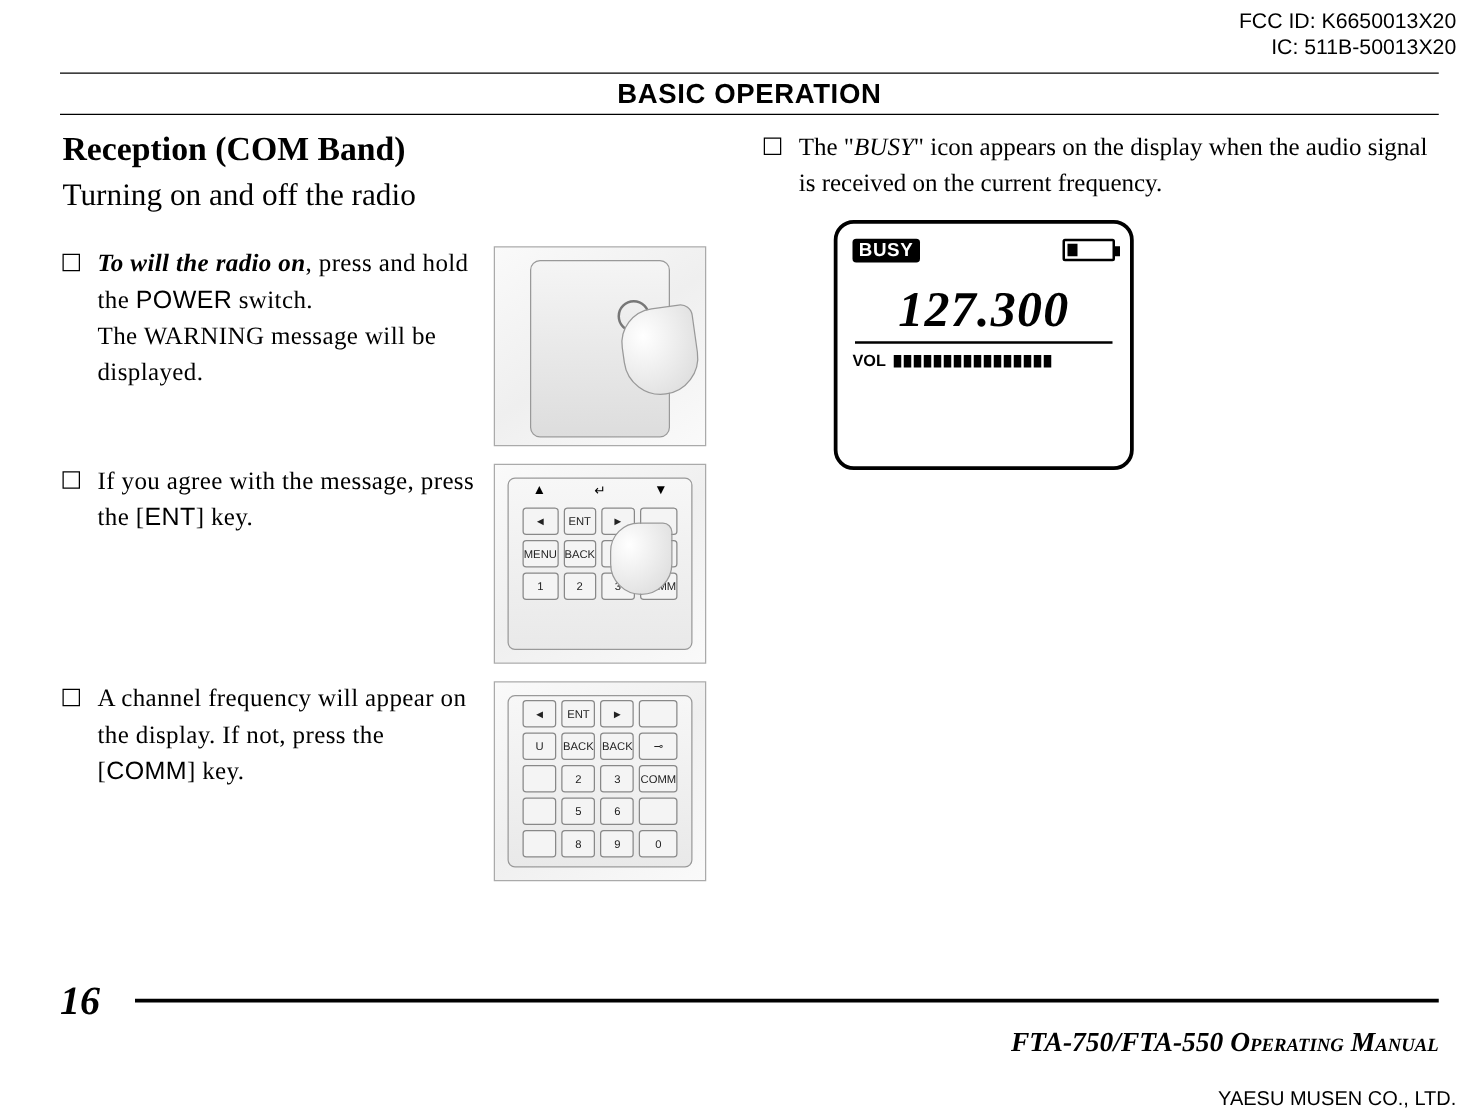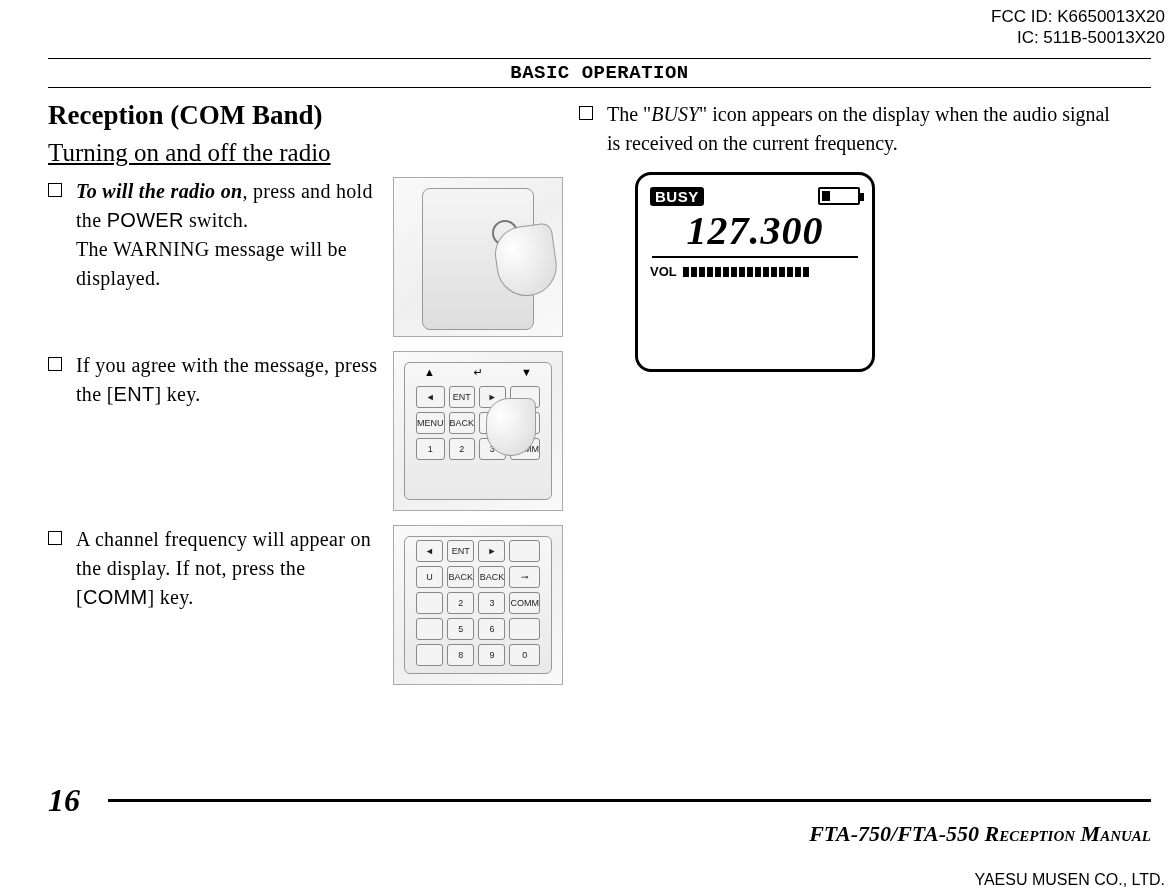--- a/index.html
+++ b/index.html
@@ -1,28 +1,28 @@
 <!DOCTYPE html>
 <html><head>
 <meta charset="utf-8">
 <style>
   * { box-sizing: border-box; margin: 0; padding: 0; }
   html, body { width: 1171px; height: 895px; background: #fff; font-family: "Times New Roman", Times, serif; color: #000; }
   .page { position: relative; width: 1171px; height: 895px; padding: 14px 20px 20px 48px; }
   .top-right-ids { position: absolute; top: 6px; right: 6px; text-align: right; font-family: Arial, Helvetica, sans-serif; font-size: 17px; line-height: 1.25; }
   .section-title-wrap { border-top: 1.5px solid #000; border-bottom: 1.5px solid #000; margin: 44px 0 12px 0; padding: 3px 0; text-align: center; }
-  .section-title { font-family: Liberation Mono, monospace; font-size: 19px; font-weight: bold; letter-spacing: 0.5px; }
+  .section-title { font-family: Liberation Sans, sans-serif; font-size: 22px; font-weight: bold; letter-spacing: 0.5px; }
   .section-title .smallcaps { font-variant: small-caps; }
 
-  .columns { display: flex; gap: 16px; }
+  .columns { display: flex; gap: 46px; justify-content: flex-end; }
   .col { width: 515px; }
   .col-right { width: 540px; }
 
   .heading { font-size: 27px; font-weight: bold; margin-bottom: 8px; }
-  .subheading { font-size: 25px; margin-bottom: 10px; text-decoration: underline; }
+  .subheading { font-size: 25px; margin-bottom: 26px; }
 
   .item { display: flex; align-items: flex-start; margin-bottom: 14px; }
   .item .box { width: 14px; height: 14px; border: 1.5px solid #000; margin-top: 6px; margin-right: 14px; flex-shrink: 0; }
   .item .text { font-size: 20px; line-height: 1.45; flex: 1; }
   .item .text .sans-bold { font-family: Arial, Helvetica, sans-serif; font-weight: normal; }
   .item .fig { width: 170px; height: 160px; flex-shrink: 0; margin-left: 6px; }
   .item .fig.small-gap { margin-top: 0; }
   .fig-box { width: 100%; height: 100%; border: 1px solid #aaa; background: linear-gradient(145deg, #fafafa 0%, #efefef 50%, #fafafa 100%); position: relative; overflow: hidden; }
   
   .fig-radio::before { content:""; position:absolute; left:28px; top:10px; width:110px; height:140px; background:linear-gradient(180deg,#f5f5f5,#ddd); border:1px solid #999; border-radius:8px; }
@@ -36,21 +36,21 @@
   .fig-keys .finger { position:absolute; right:26px; top:46px; width:50px; height:58px; background: radial-gradient(ellipse at 30% 30%, #fff, #d8d8d8); border:1px solid #999; border-radius:24px 8px 26px 26px; }
 
   
   .lcd-wrap { margin: 14px 0 18px 56px; }
   .lcd { width: 240px; height: 200px; border: 3px solid #000; border-radius: 16px; padding: 10px 12px; }
   .lcd-row1 { display:flex; justify-content:space-between; align-items:center; height:22px; }
   .busy-badge { background:#000; color:#fff; font: bold 15px Arial, sans-serif; padding:1px 5px; border-radius:3px; letter-spacing:0.5px; }
   .batt { width:42px; height:18px; border:2px solid #000; border-radius:2px; position:relative; }
   .batt::after { content:""; position:absolute; right:-6px; top:4px; width:4px; height:8px; background:#000; }
   .batt .fill { position:absolute; left:2px; top:2px; bottom:2px; width:8px; background:#000; }
-  .freq { font: italic bold 40px "Times New Roman", serif; text-align:center; margin-top:0; letter-spacing:1px; }
+  .freq { font: italic bold 40px "Times New Roman", serif; text-align:center; margin-top:13px; letter-spacing:1px; }
   .freq-underline { border-bottom:2px solid #000; margin: 2px 2px 6px 2px; }
   .vol-row { display:flex; align-items:center; gap:6px; margin-top:4px; }
   .vol-label { font: bold 13px Arial, sans-serif; }
   .vol-bars { display:flex; gap:2px; }
   .vol-bars span { width:6px; height:10px; background:#000; }
 
   
   .footer { position:absolute; left:48px; right:20px; bottom:48px; }
   .footer-line { display:flex; align-items:center; }
   .page-num { font: bold italic 32px "Times New Roman", serif; margin-right:28px; }
@@ -201,19 +201,19 @@
     </div>
 
   </div>
 
   <div class="footer">
     <div class="footer-line">
       <span class="page-num">16</span>
       <span class="footer-rule"></span>
     </div>
     <div class="manual-title">
-      <span>FTA-750/FTA-550 </span><span class="sc">Reception Manual</span>
+      <span>FTA-750/FTA-550 </span><span class="sc">Operating Manual</span>
     </div>
   </div>
 
   <div class="company">YAESU MUSEN CO., LTD.</div>
 
 </div>
 
 </body></html>

